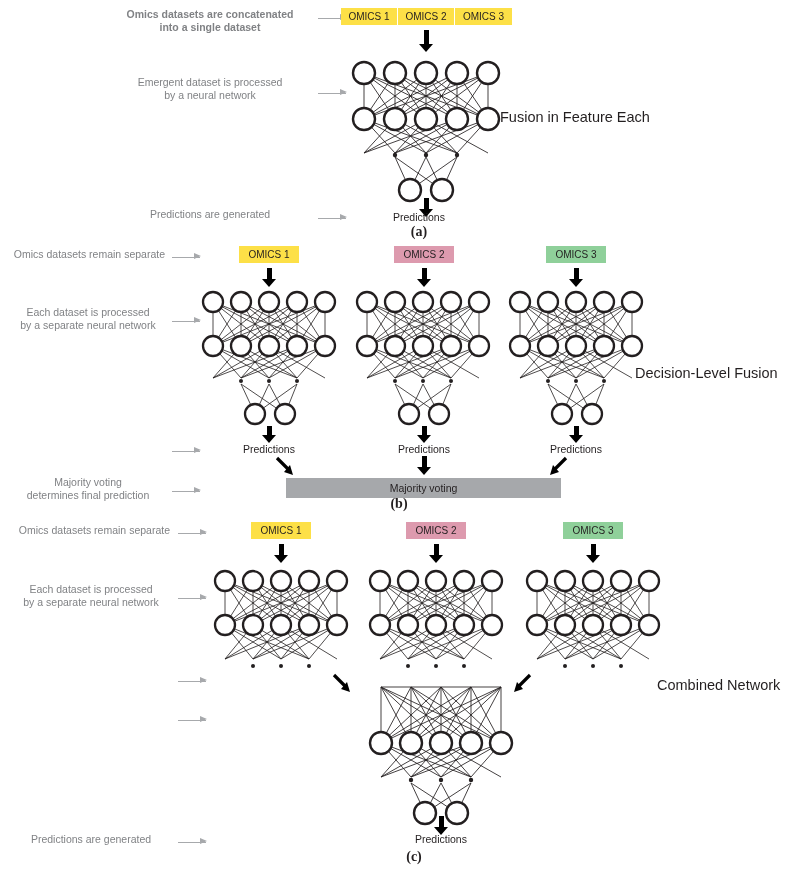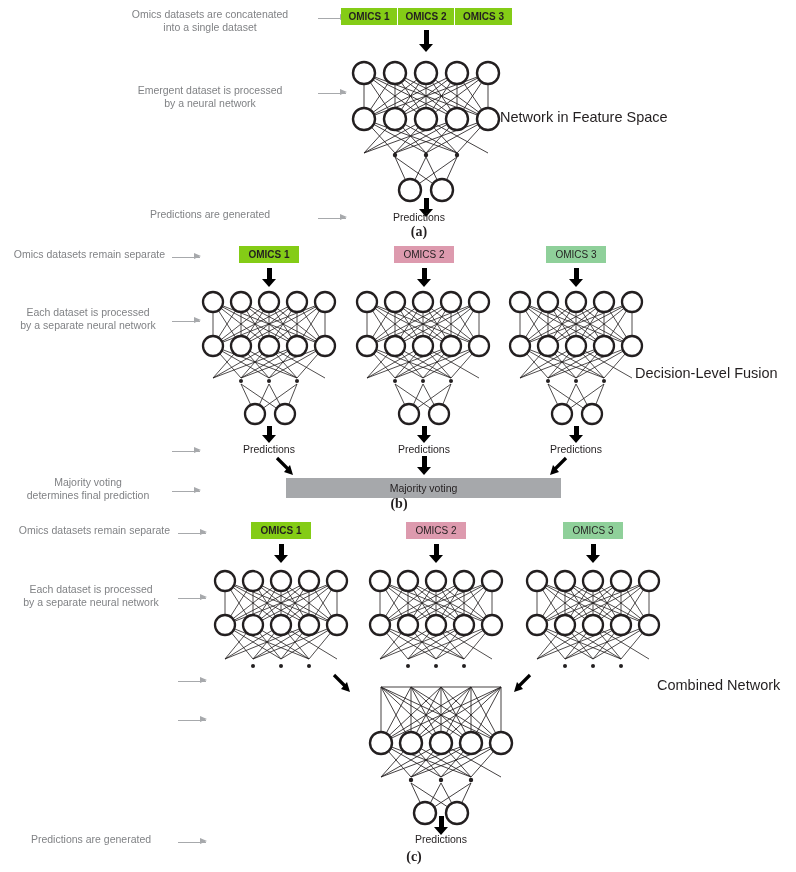--- a/index.html
+++ b/index.html
@@ -32,21 +32,21 @@
     content:"";position:absolute;right:-1px;top:1.2px;
     border-top:3.9px solid transparent;border-bottom:3.9px solid transparent;
     border-left:7px solid #a7a9ac;
   }
 
   
   .omics{
     position:absolute;height:17px;line-height:17px;text-align:center;
     font-size:10px;color:#231f20;box-sizing:border-box;
   }
-  .omics.blue{background:#84cc16;font-weight:bold;}
+  .omics.blue{background:#fde047;}
   .omics.pink{background:#dd9aae;}
   .omics.green{background:#8fd09a;}
   .omics.seam{border-right:1px solid #ffffff;}
 
   
   .darrow{position:absolute;width:14px;}
   .darrow .shaft{
     position:absolute;left:4.5px;top:0;width:5px;background:#000;
   }
   .darrow .head{
@@ -86,25 +86,25 @@
   .net{position:absolute;}
   .net svg{display:block;}
 </style>
 </head>
 <body>
 
 <div id="root">
 
   <div class="panel panel-a">
 
-    <div class="annot" style="left:110px;top:8px;width:200px;">Omics datasets are concatenated
+    <div class="annot" style="left:110px;top:8px;width:200px;font-weight:bold;">Omics datasets are concatenated
 into a single dataset</div>
     <div class="garrow" style="left:318px;top:13px;width:28px;"></div>
 
-    <div class="annot" style="left:110px;top:84px;width:200px;">Emergent dataset is processed
+    <div class="annot" style="left:110px;top:76px;width:200px;">Emergent dataset is processed
 by a neural network</div>
     <div class="garrow" style="left:318px;top:88px;width:28px;"></div>
 
     <div class="annot" style="left:110px;top:208px;width:200px;">Predictions are generated</div>
     <div class="garrow" style="left:318px;top:213px;width:28px;"></div>
 
     <div class="omics blue seam" style="left:341px;top:8px;width:57px;">OMICS 1</div>
     <div class="omics blue seam" style="left:398px;top:8px;width:57px;">OMICS 2</div>
     <div class="omics blue" style="left:455px;top:8px;width:57px;">OMICS 3</div>
 
@@ -188,21 +188,21 @@
         </g>
       </svg>
     </div>
 
     <div class="darrow" style="left:419px;top:198px;height:18px;">
       <div class="shaft" style="height:11px;"></div>
       <div class="head" style="top:11px;"></div>
     </div>
     <div class="pred" style="left:369px;top:211px;width:100px;">Predictions</div>
 
-    <div class="rlabel" style="left:500px;top:109px;">Network in Feature Space</div>
+    <div class="rlabel" style="left:500px;top:109px;">Fusion in Feature Each</div>
 
     <div class="caption" style="left:369px;top:224px;width:100px;">(a)</div>
   </div>
 
   <div class="panel panel-b">
 
     <div class="annot right" style="left:0px;top:10px;width:165px;">Omics datasets remain separate</div>
     <div class="garrow" style="left:172px;top:14px;width:28px;"></div>
 
     <div class="annot" style="left:8px;top:68px;width:160px;">Each dataset is processed

